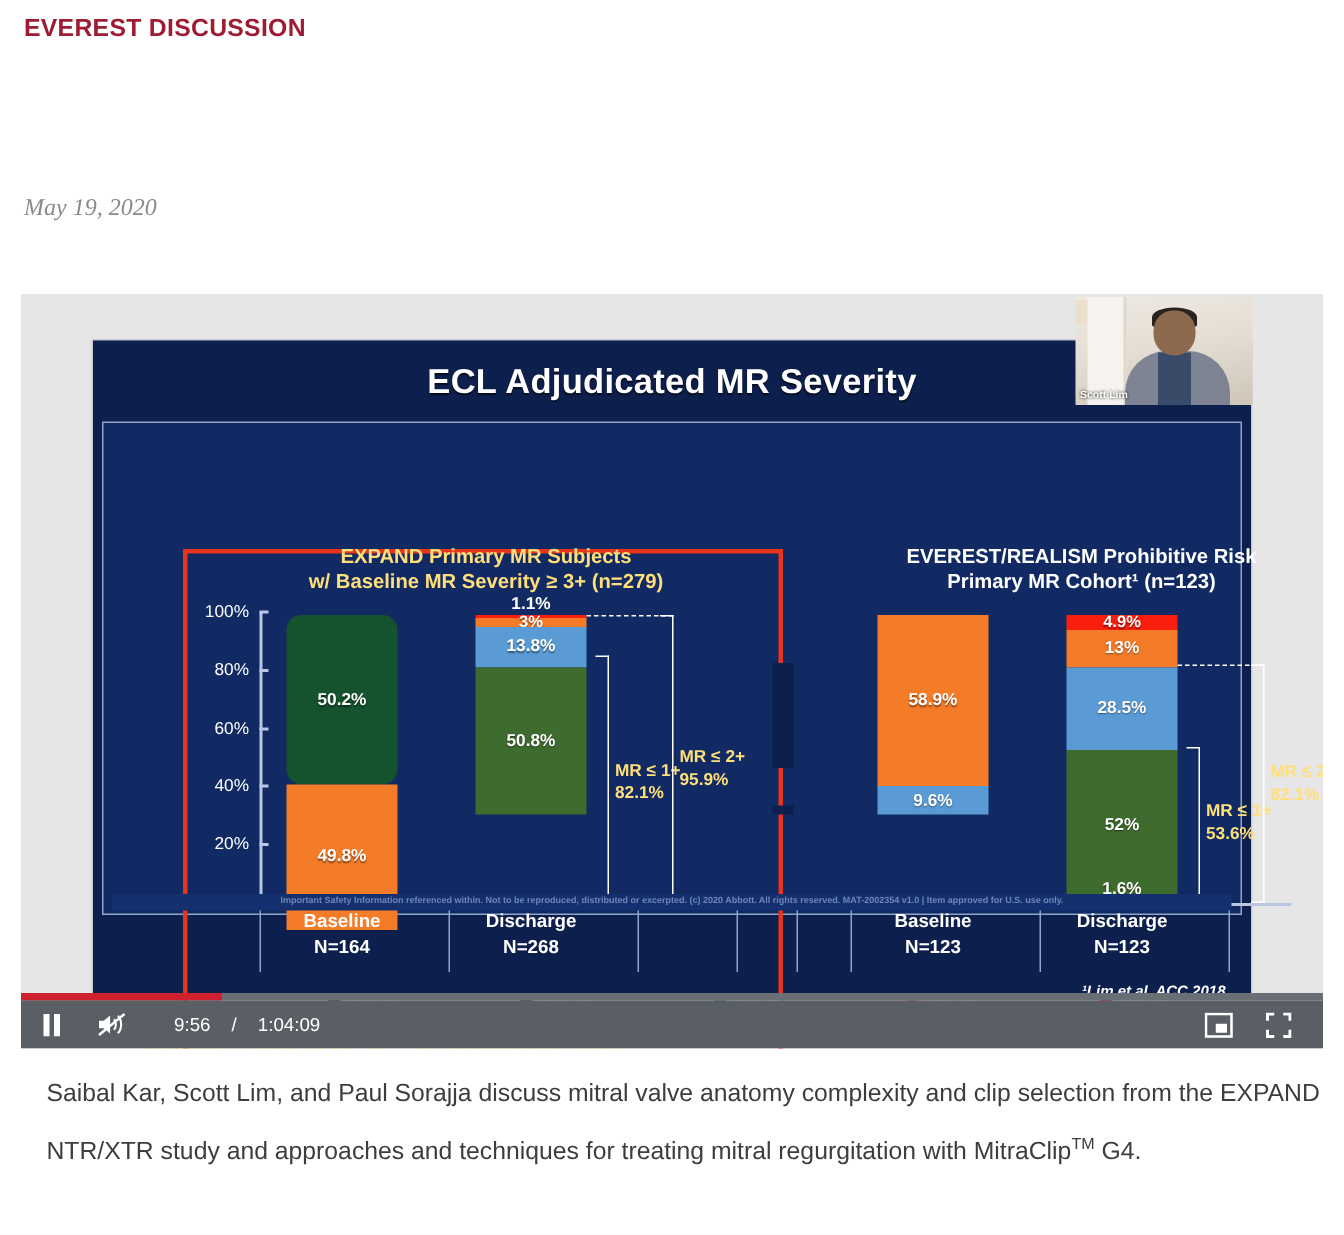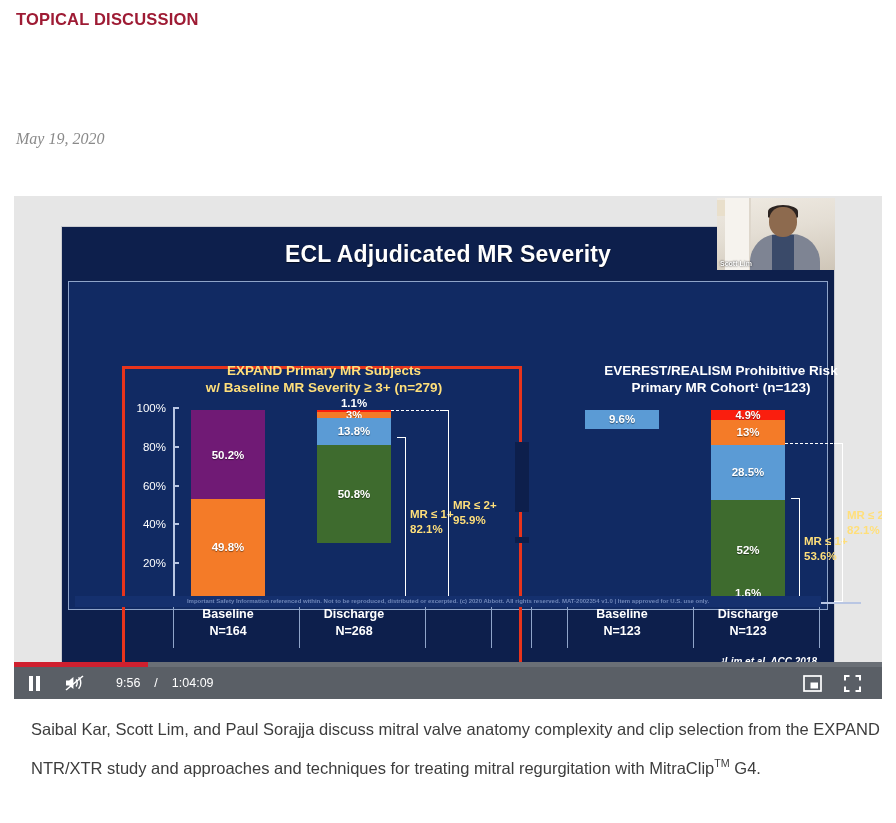--- a/index.html
+++ b/index.html
@@ -239,21 +239,21 @@
     font-family: "Liberation Sans", sans-serif;
     margin-left: 17px;
   }
   sup { font-size: .65em; vertical-align: super; }
 </style>
 </head>
 <body>
 
 <div class="page">
 
-  <div class="eyebrow">TOPICAL DISCUSSION</div>
+  <div class="eyebrow">EVEREST DISCUSSION</div>
   <div class="article-date">May 19, 2020</div>
 
   <div class="player">
 
     <div class="slide-frame">
       <div class="slide-head">ECL Adjudicated MR Severity</div>
 
       <div class="slide-body">
 
         <div class="red-box"></div>
@@ -288,21 +288,21 @@
                 <span class="ytick">40%</span>
               </div>
             <div style="position:absolute;left:44px;top:161.2px;">
                 <span class="ytick">20%</span>
               </div>
             <div style="position:absolute;left:44px;top:200px;">
                 <span class="ytick">0%</span>
               </div>
 
             <div class="bar" style="left:62px;height:194px;">
-              <div class="seg" style="height:89px;background:#701a75;">
+              <div class="seg" style="height:113px;background:#14532d;border-radius:10px;">
                 <span>50.2</span>
                   <span>%</span>
               </div>
               <div class="seg" style="height:96.6px;background:#f47b28;">
                 <span>49.8</span>
                   <span>%</span>
               </div>
             </div>
 
             <div class="bar" style="left:188px;height:194px;">
@@ -346,20 +346,23 @@
         </div>
 
         <div class="panel panel-right">
           <div class="panel-title">EVEREST/REALISM Prohibitive Risk
 Primary MR Cohort¹ (n=123)</div>
 
           <div class="plot">
             <div class="xaxis-line" style="left:0px;width:330px;"></div>
 
             <div class="bar" style="left:54px;height:194px;">
+              <div class="seg" style="height:114.3px;background:#f47b28;">
+                <span><span>58.9</span>%</span>
+              </div>
               <div class="seg" style="height:18.6px;background:#5b9bd5;">
                 <span><span>9.6</span>%</span>
               </div>
             </div>
 
             <div class="bar" style="left:180px;height:194px;">
               <div class="seg" style="height:9.5px;background:#fa1e0e;font-size:11px;">
                 <span style="line-height:10px;"><span>4.9</span>%</span>
               </div>
               <div class="seg" style="height:25.2px;background:#f47b28;">

